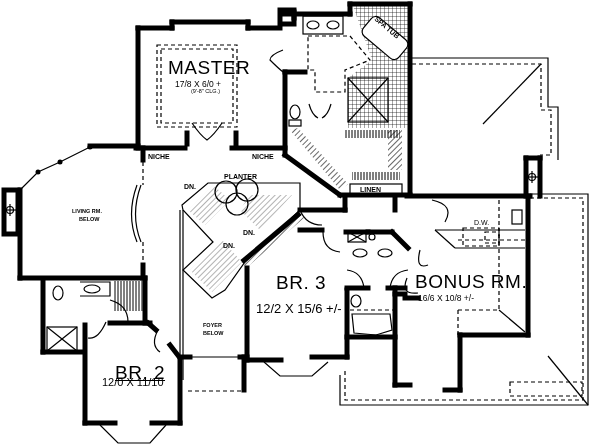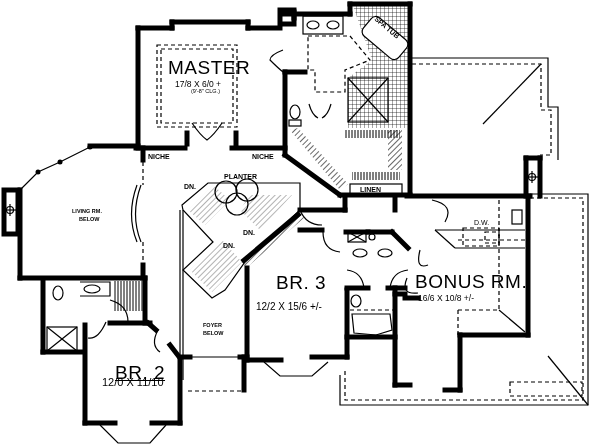--- a/index.html
+++ b/index.html
@@ -242,17 +242,17 @@
 <div class="lbl xs fx" style="left:72px;top:209px;font-weight:bold;">LIVING RM.</div>
 <div class="lbl xs fx" style="left:79px;top:217px;font-weight:bold;">BELOW</div>
 
 <div class="lbl xs fx" style="left:203px;top:323px;font-weight:bold;">FOYER</div>
 <div class="lbl xs fx" style="left:203px;top:331px;font-weight:bold;">BELOW</div>
 
 <div class="lbl big fx" style="left:115px;top:363px;text-decoration:underline;">BR. 2</div>
 <div class="lbl mid fx" style="left:102px;top:377px;font-size:11px;">12/0 X 11/10</div>
 
 <div class="lbl big fx" style="left:276px;top:273px;">BR. 3</div>
-<div class="lbl mid fx" style="left:256px;top:302px;font-size:10px;">12/2 X 15/6 +/-</div>
+<div class="lbl mid fx" style="left:256px;top:302px;font-size:13px;">12/2 X 15/6 +/-</div>
 
 <div class="lbl big fx" style="left:391px;top:272px;margin-left:24px;">BONUS RM.</div>
 <div class="lbl mid fx" style="left:418px;top:294px;font-size:8.5px;">16/6 X 10/8 +/-</div>
 </div>
 
 </body></html>

